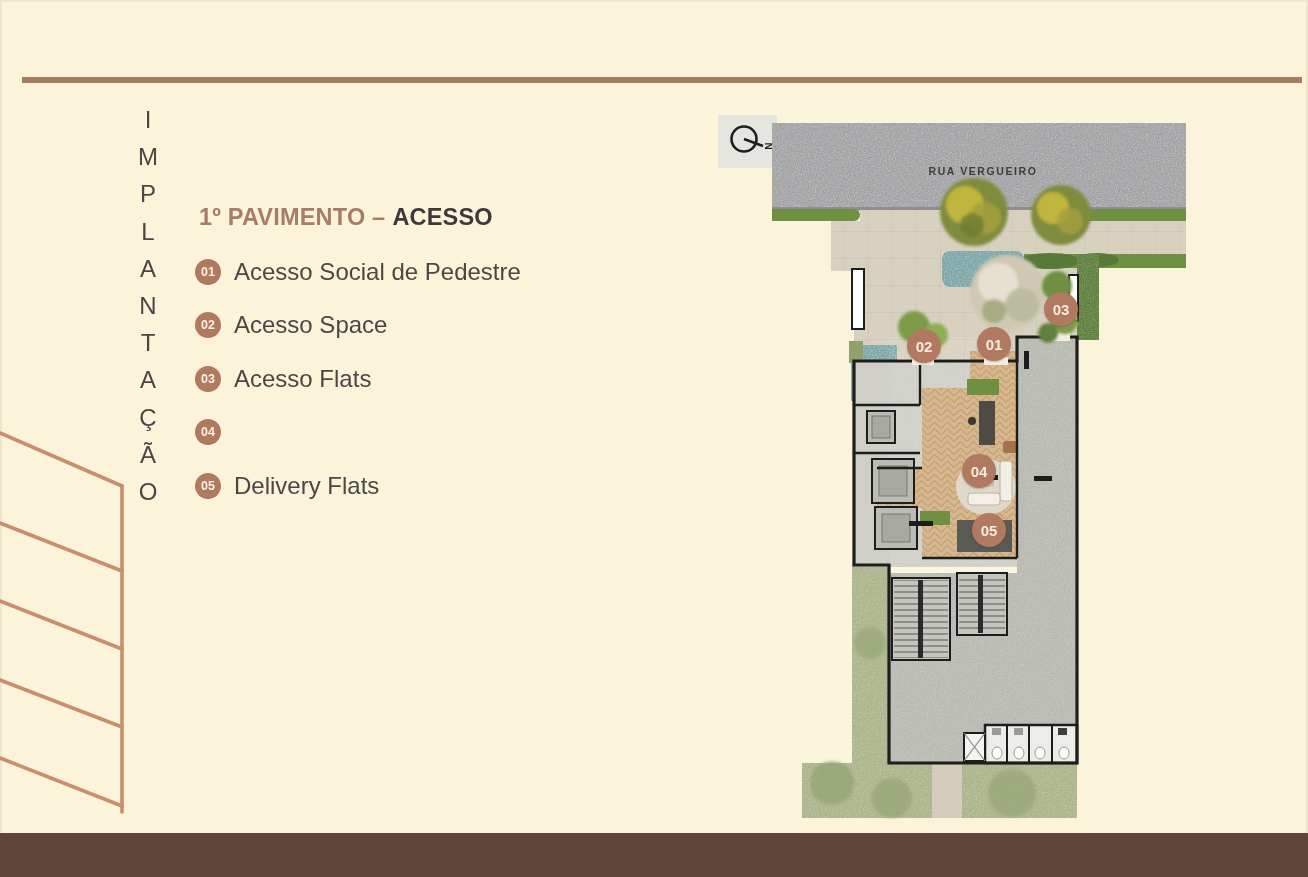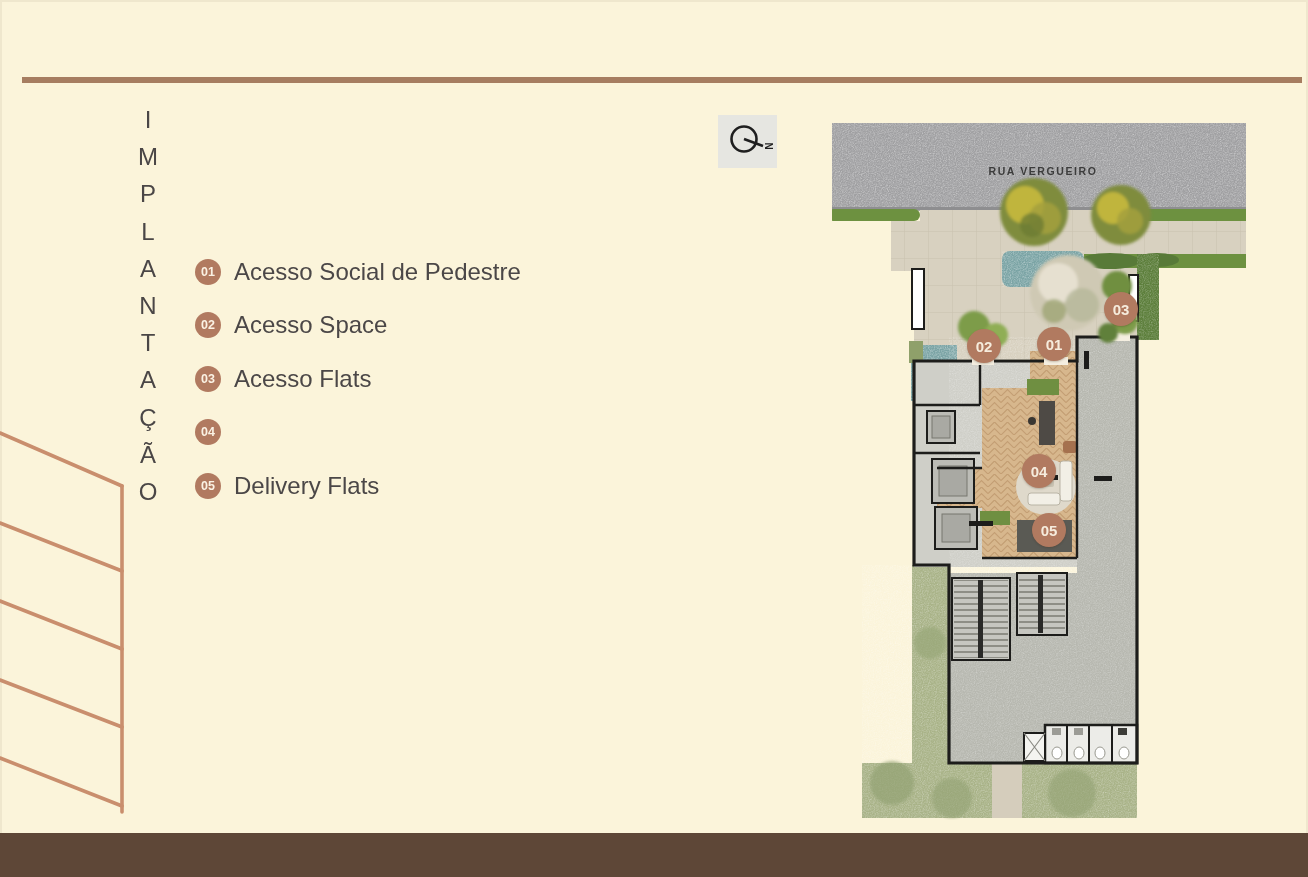--- a/index.html
+++ b/index.html
@@ -27,21 +27,21 @@
   .legend li{display:flex;align-items:center;height:27px;margin-bottom:26.5px;}
   .legend .badge{
     width:26px;height:26px;border-radius:50%;background:var(--accent,#b17a60);
     color:#fbf2e4;font-size:12.5px;font-weight:bold;
     display:flex;align-items:center;justify-content:center;flex:0 0 26px;
   }
   .legend .label{margin-left:13px;font-size:24px;color:#4b4747;}
 
   .compass{position:absolute;left:718px;top:115px;width:59px;height:53px;background:#e6e6e1;}
 
-  .plan{position:absolute;left:832px;top:123px;width:414px;height:697px;}
+  .plan{position:absolute;left:772px;top:123px;width:414px;height:697px;}
   .plan svg{position:absolute;left:0;top:0;}
   .plan-markers{position:absolute;left:0;top:0;width:100%;height:100%;pointer-events:none;}
   .plan-marker{
     position:absolute;width:34px;height:34px;border-radius:50%;
     background:var(--accent,#b17a60);color:#f6ecdd;
     font-size:15px;font-weight:bold;display:flex;align-items:center;justify-content:center;
     transform:translate(-50%,-50%);box-shadow:0 1px 2px rgba(60,40,20,.25);
   }
   .street-text{font-size:10.5px;font-weight:bold;letter-spacing:1.6px;fill:#3c3c3c;}
 </style>
@@ -70,20 +70,23 @@
       <span>L</span>
       <span>A</span>
       <span>N</span>
       <span>T</span>
       <span>A</span>
       <span>Ç</span>
       <span>Ã</span>
       <span>O</span>
     </div>
 
+  <div class="headline">
+    <span class="accent">1º PAVIMENTO –</span><span class="strong">ACESSO</span>
+  </div>
 
   <ul class="legend">
     <li>
       <span class="badge">01</span>
       <span class="label">Acesso Social de Pedestre</span>
     </li>
     <li>
       <span class="badge">02</span>
       <span class="label">Acesso Space</span>
     </li>

